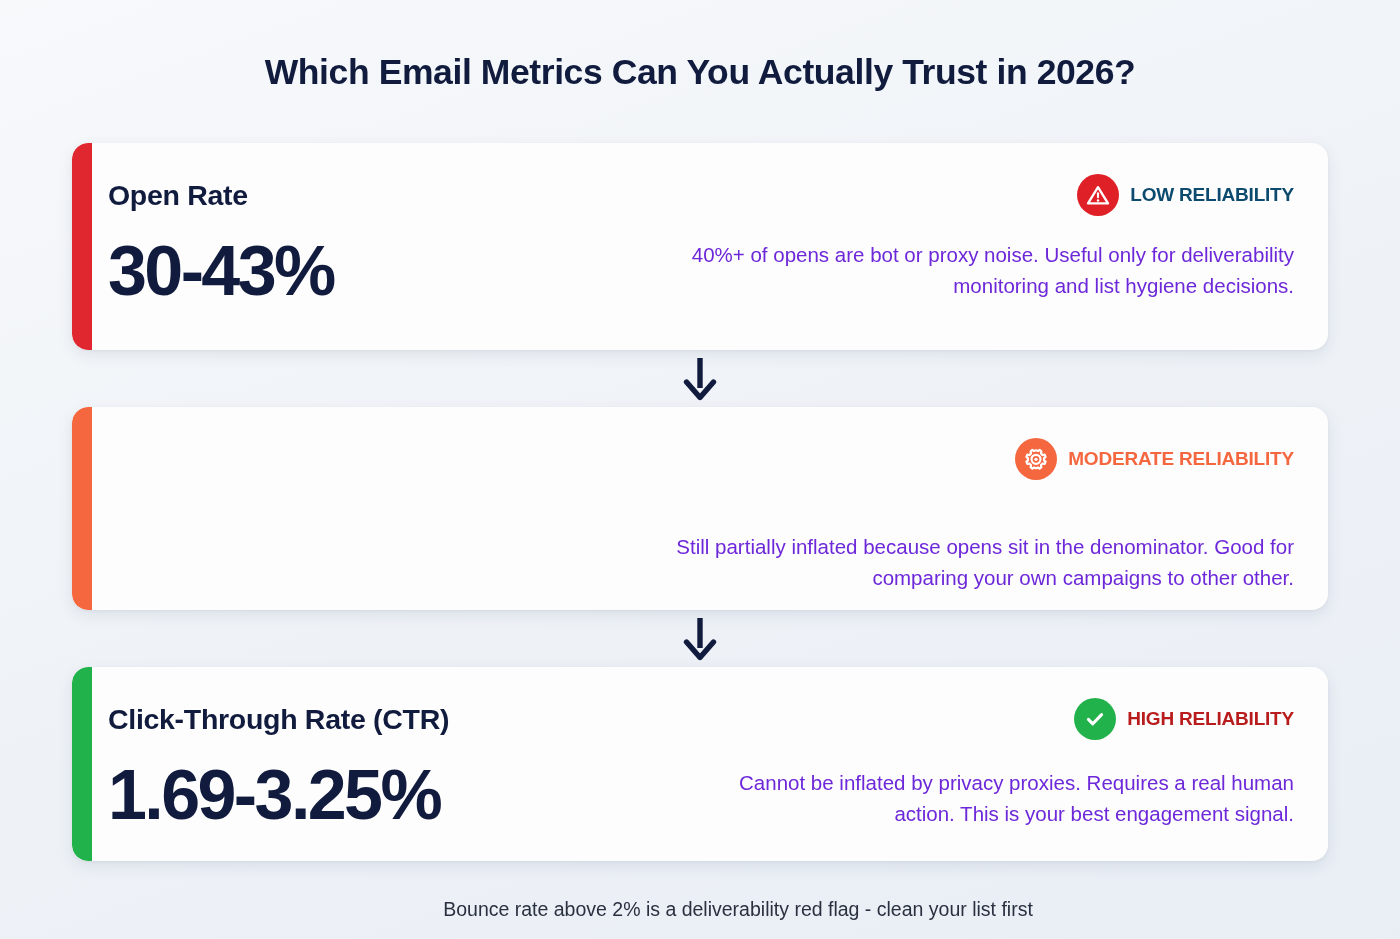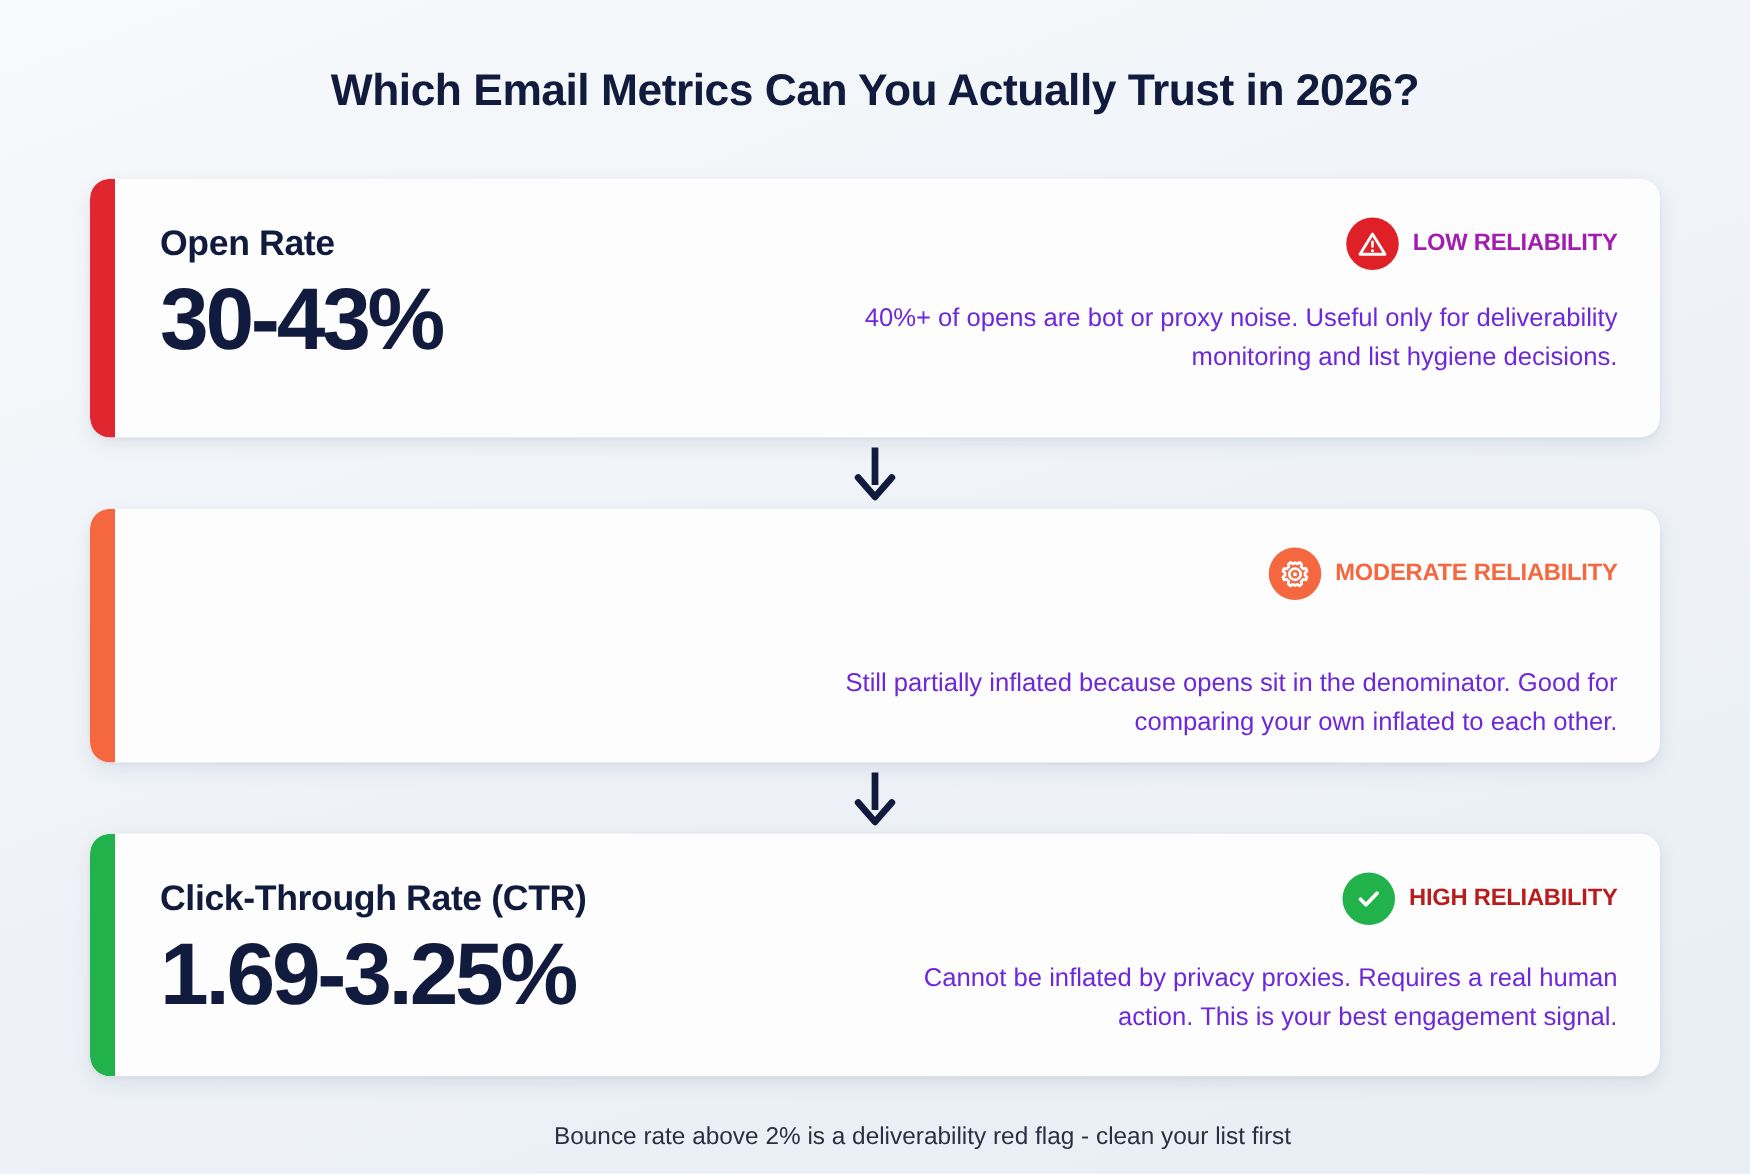--- a/index.html
+++ b/index.html
@@ -67,39 +67,38 @@
     top: 0;
     bottom: 0;
     width: 20px;
     border-radius: 16px 0 0 16px;
   }
 
   .card-inner {
     position: relative;
     display: flex;
     width: 100%;
-    padding-left: 20px;
   }
 
   
   .metric-col {
     width: 575px;
     padding: 36px 0 0 36px;
   }
 
   .metric-name {
     font-size: 28.5px;
     font-weight: bold;
     color: #101b3d;
     letter-spacing: -0.3px;
     white-space: nowrap;
   }
 
   .metric-value {
-    margin-top: 6px;
+    margin-top: 22px;
     font-size: 70px;
     font-weight: bold;
     color: #101b3d;
     letter-spacing: -2.6px;
     line-height: 1.08;
     white-space: nowrap;
   }
 
   
   .info-col {
@@ -193,21 +192,21 @@
         </div>
         <div class="info-col">
           <div class="badge">
             <span class="badge-icon" style="background:#e02027">
               <svg width="26" height="26" viewBox="0 0 26 26" aria-hidden="true">
                 <path d="M13 5.2 L23 21.4 H3 Z" fill="none" stroke="#ffffff" stroke-width="2.3" stroke-linejoin="round"></path>
                 <rect x="11.95" y="10.3" width="2.1" height="6.0" rx="1.05" fill="#ffffff"></rect>
                 <circle cx="13" cy="18.6" r="1.25" fill="#ffffff"></circle>
               </svg>
             </span>
-            <span class="badge-label" style="color:#a21caf">LOW RELIABILITY</span>
+            <span class="badge-label" style="color:#0c4a6e">LOW RELIABILITY</span>
           </div>
           <div class="desc">40%+ of opens are bot or proxy noise. Useful only for deliverability monitoring and list hygiene decisions.</div>
         </div>
       </div>
     </div>
 
     <div class="arrow">
       <svg width="40" height="46" viewBox="0 0 40 46" aria-hidden="true">
         <path d="M20 2 V32" stroke="#101b3d" stroke-width="5.4" stroke-linecap="butt" fill="none"></path>
         <path d="M6.5 26 L20 41.5 L33.5 26" stroke="#101b3d" stroke-width="5.4" fill="none" stroke-linecap="round" stroke-linejoin="round"></path>
@@ -226,21 +225,21 @@
                            L22.6 15.7 L21.7 17.9 L19.6 17.5 L18.0 19.1 L18.4 21.2 L16.6 22.7 L15.0 21.5 L13 22.3 L11.0 21.5
                            L9.4 22.7 L7.6 21.2 L8.0 19.1 L6.4 17.5 L4.3 17.9 L3.4 15.7 L5.0 14.3 L5.0 12.3 L3.4 10.9
                            L4.3 8.7 L6.4 9.1 L8.0 7.5 L7.6 5.4 L9.4 3.9 L11.0 5.1 Z"></path>
                 </g>
                 <circle cx="13" cy="13.3" r="4.5" fill="#f4673f" stroke="#ffffff" stroke-width="2.2"></circle>
                 <circle cx="13" cy="13.3" r="1.6" fill="#ffffff"></circle>
               </svg>
             </span>
             <span class="badge-label" style="color:#f4673f">MODERATE RELIABILITY</span>
           </div>
-          <div class="desc">Still partially inflated because opens sit in the denominator. Good for comparing your own inflated to each other.</div>
+          <div class="desc">Still partially inflated because opens sit in the denominator. Good for comparing your own campaigns to other other.</div>
         </div>
       </div>
     </div>
 
     <div class="arrow">
       <svg width="40" height="46" viewBox="0 0 40 46" aria-hidden="true">
         <path d="M20 2 V32" stroke="#101b3d" stroke-width="5.4" stroke-linecap="butt" fill="none"></path>
         <path d="M6.5 26 L20 41.5 L33.5 26" stroke="#101b3d" stroke-width="5.4" fill="none" stroke-linecap="round" stroke-linejoin="round"></path>
       </svg>
     </div>

